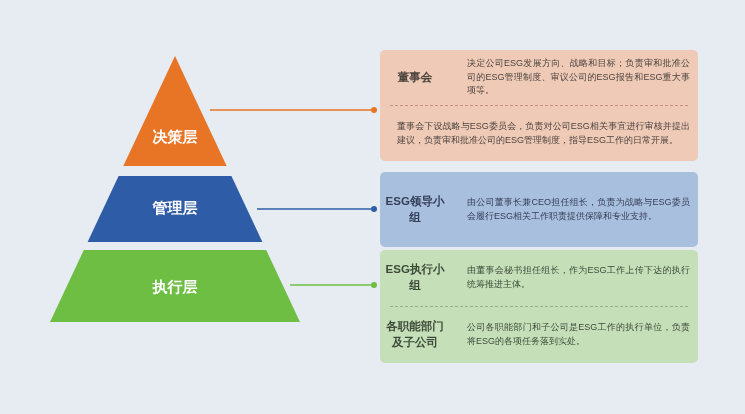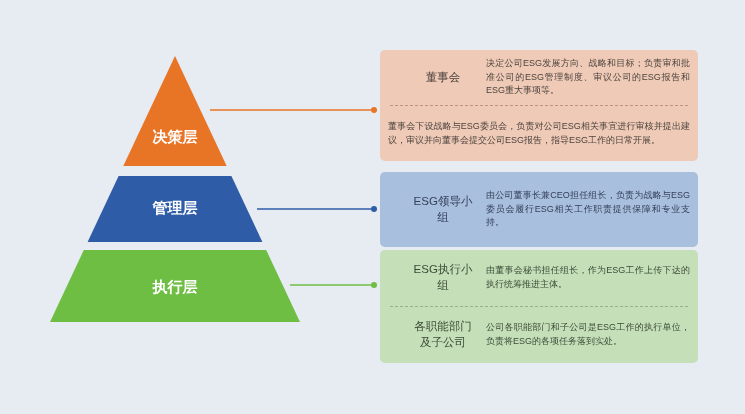--- a/index.html
+++ b/index.html
@@ -22,27 +22,27 @@
     position: absolute; left: 380px; width: 318px;
     border-radius: 5px; display: flex; flex-direction: column;
     overflow: hidden;
   }
   .panel-decision   { top: 50px;  height: 111px; background: #EECAB7; color: #4E443E; }
   .panel-management { top: 172px; height: 75px;  background: #A9BFDE; color: #35405A; }
   .panel-execution  { top: 250px; height: 113px; background: #C5E0B8; color: #3D4A39; }
 
   .panel-row { flex: 1; display: flex; align-items: center; }
   .row-label {
-    width: 70px; margin-left: 28px; text-align: center;
-    font-size: 11.5px; font-weight: normal;
+    width: 70px; margin-left: 0; text-align: center;
+    font-size: 11.5px; font-weight: bold;
     white-space: pre-line; line-height: 1.35; flex: none;
   }
   .row-desc {
     flex: 1; font-size: 9px; line-height: 1.55;
-    padding: 5px 8px 5px 8px; text-align: justify;
+    padding: 5px 8px 5px 8px; text-align: justify; margin-left: 9px;
   }
   .divider { border-top: 1px dashed; margin: 0 10px; flex: none; }
   .panel-decision  .divider { border-color: #C49380; }
   .panel-execution .divider { border-color: #93B585; }
 </style>
 </head>
 <body>
 
 <div class="stage">
 
@@ -66,21 +66,21 @@
     <text class="pyramid-label" x="175" y="292" text-anchor="middle">执行层</text>
   </svg>
 
   <div class="panel panel-decision">
     <div class="panel-row">
       <div class="row-label">董事会</div>
       <div class="row-desc">决定公司ESG发展方向、战略和目标；负责审和批准公司的ESG管理制度、审议公司的ESG报告和ESG重大事项等。</div>
     </div>
     <div class="divider"></div>
     <div class="panel-row">
-      <div class="row-desc">董事会下设战略与ESG委员会，负责对公司ESG相关事宜进行审核并提出建议，审议并向董事会提交公司ESG报告，指导ESG工作的日常开展。</div>
+      <div class="row-desc">董事会下设战略与ESG委员会，负责对公司ESG相关事宜进行审核并提出建议，负责审和批准公司的ESG管理制度，指导ESG工作的日常开展。</div>
     </div>
   </div>
 
   <div class="panel panel-management">
     <div class="panel-row">
       <div class="row-label">ESG领导小组</div>
       <div class="row-desc">由公司董事长兼CEO担任组长，负责为战略与ESG委员会履行ESG相关工作职责提供保障和专业支持。</div>
     </div>
   </div>
 

